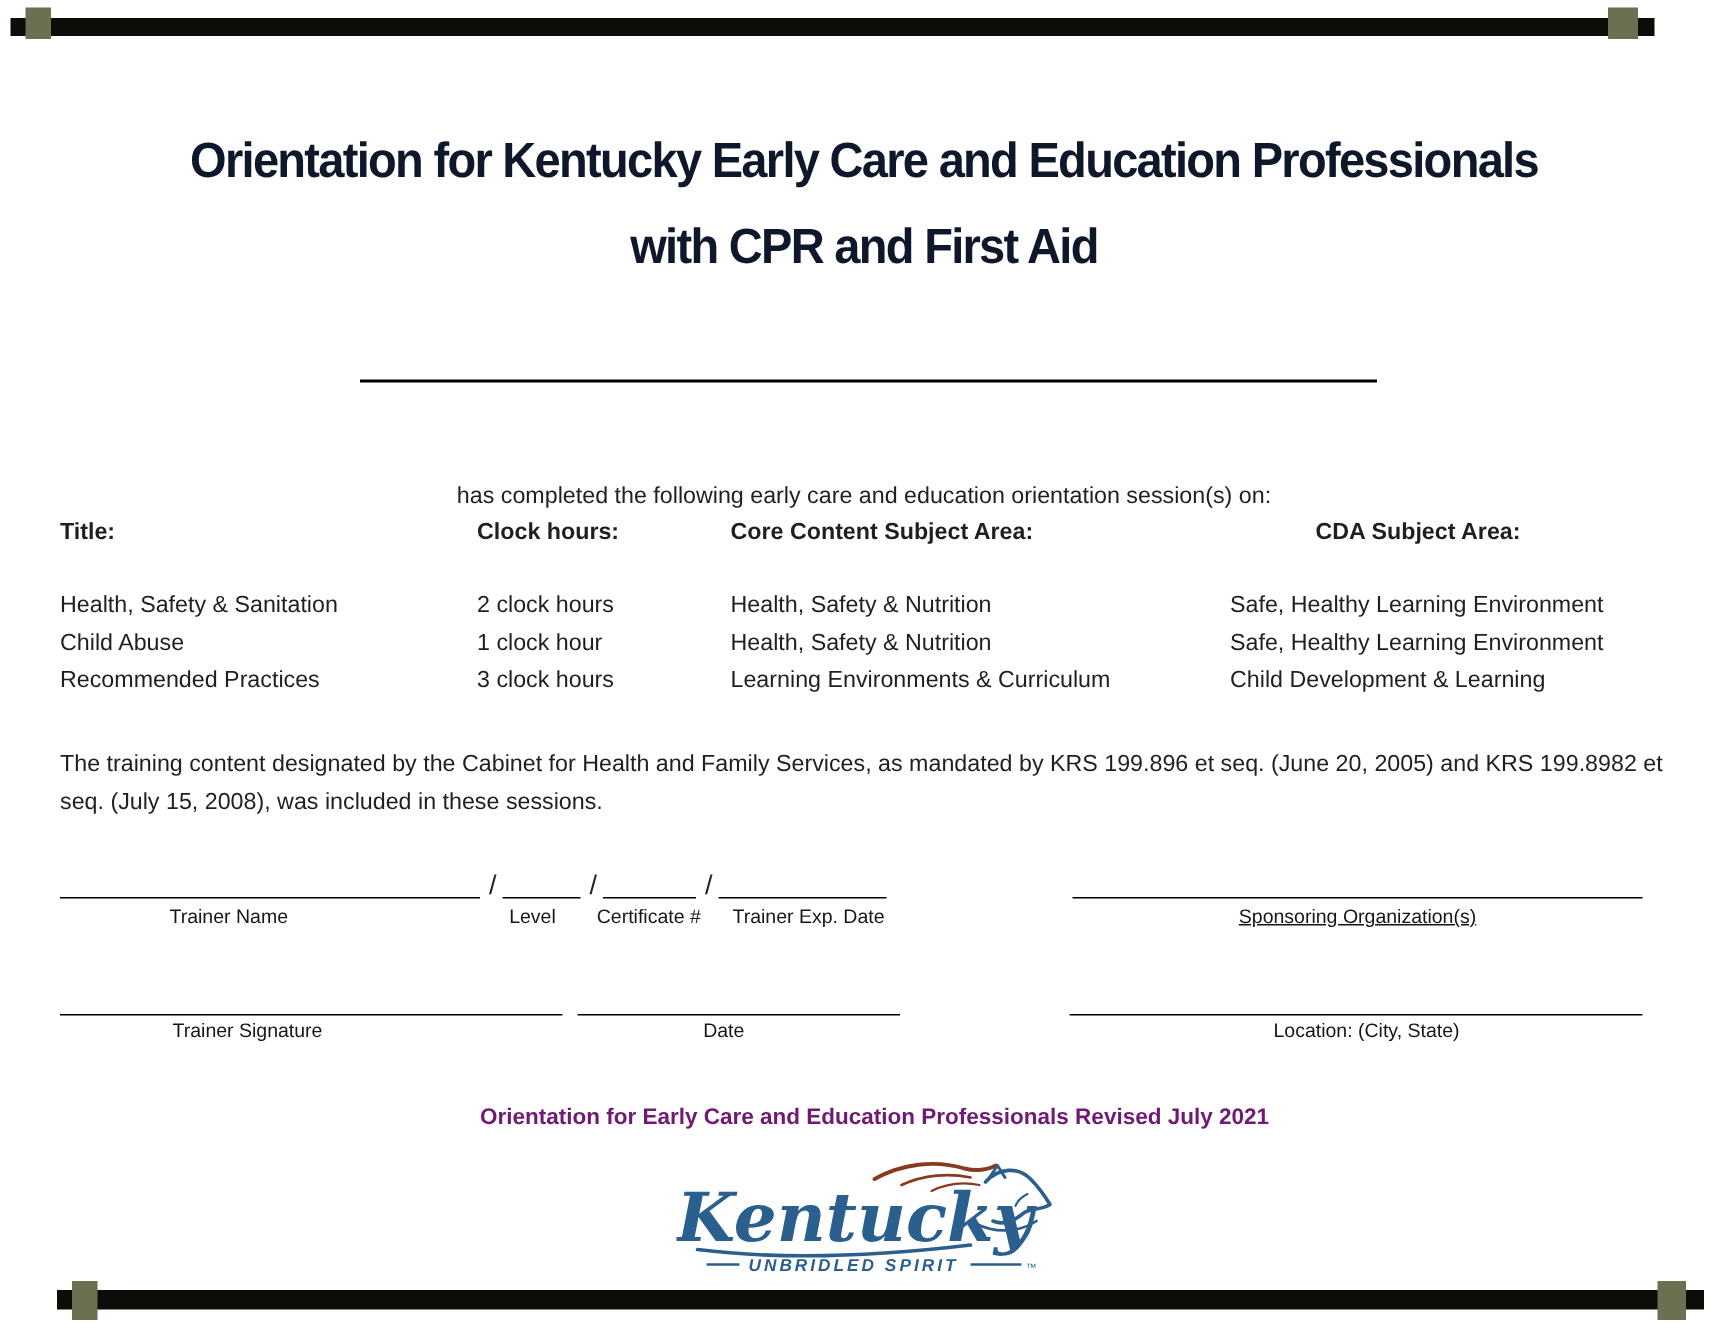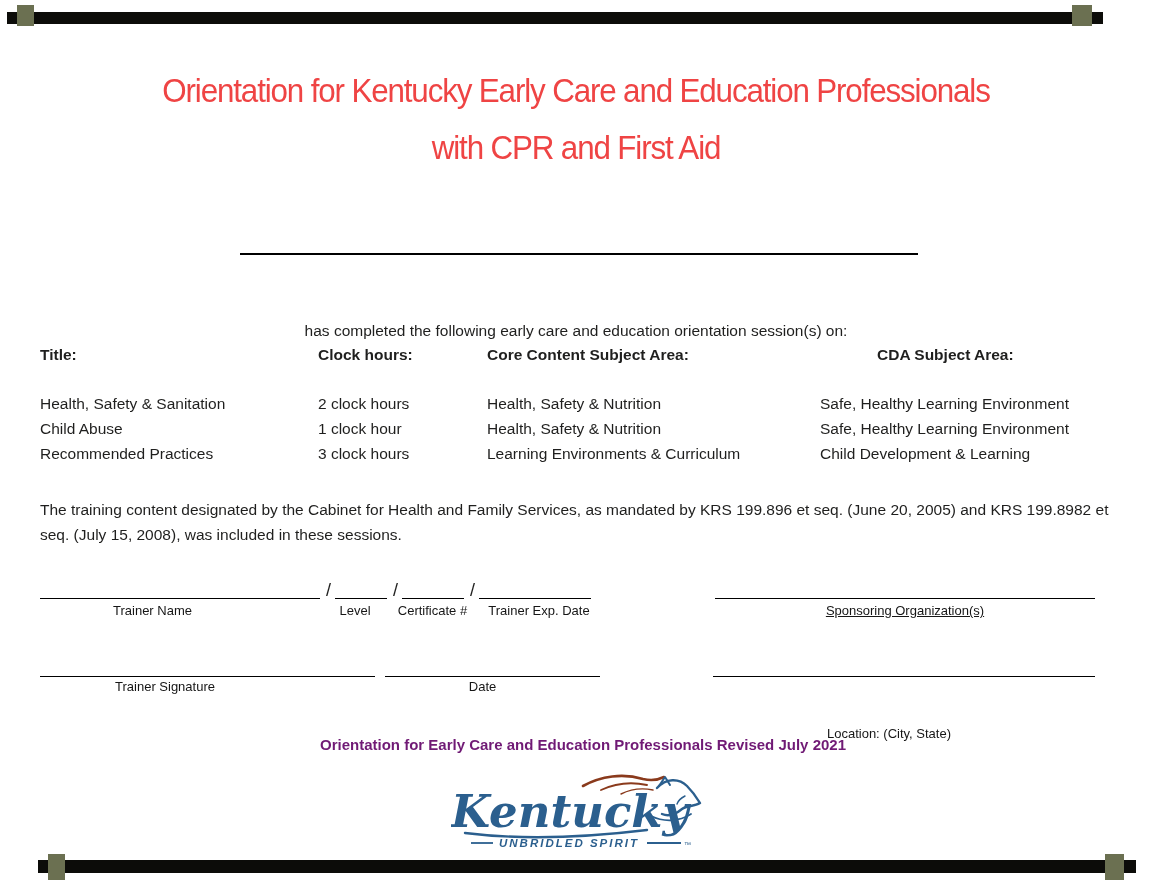--- a/index.html
+++ b/index.html
@@ -15,23 +15,23 @@
   .bar{position:absolute;background:#0c0c09;}
   .bar-top{left:7px;top:12px;width:1096px;height:12px;}
   .bar-bottom{left:38px;top:860px;width:1098px;height:13px;}
   .sq{position:absolute;background:#6b7051;z-index:2;}
   .sq-tl{left:17px;top:5px;width:17px;height:21px;}
   .sq-tr{left:1072px;top:5px;width:20px;height:21px;}
   .sq-bl{left:48px;top:854px;width:17px;height:26px;}
   .sq-br{left:1105px;top:854px;width:19px;height:26px;}
   
   .title{
-    position:absolute;left:0;right:0;top:62px;
-    text-align:center;font-weight:400;font-size:33px;
-    letter-spacing:-1.2px;line-height:57px;color:#ef4444;
+    position:absolute;left:0;right:0;top:78px;
+    text-align:center;font-weight:700;font-size:33px;
+    letter-spacing:-1.2px;line-height:57px;color:#0f172a;
   }
   .title span{display:block;transform:scaleX(.95);transform-origin:50% 0;}
   
   .name-line{position:absolute;left:240px;top:232px;width:678px;height:21px;border-bottom:2px solid #000;}
   
   .completed{position:absolute;left:0;right:0;top:297px;text-align:center;font-size:15.5px;margin-top:25px;}
   
   .tbl-head,.tbl-row{
     position:absolute;left:40px;width:1080px;
     display:grid;grid-template-columns:278px 169px 333px auto;
@@ -64,21 +64,21 @@
   .sig-label{position:absolute;font-size:13px;text-align:center;color:#161616;}
   .lbl-row1{top:603px;}
   .lbl-row2{top:679px;}
   .lbl-trainer-name{left:40px;width:225px;}
   .lbl-level{left:330px;width:50px;}
   .lbl-cert{left:385px;width:95px;}
   .lbl-exp{left:483px;width:112px;}
   .lbl-sponsor{left:715px;width:380px;text-decoration:underline;}
   .lbl-trainersig{left:40px;width:250px;}
   .lbl-date{left:385px;width:195px;}
-  .lbl-location{left:698px;width:382px;margin-top:47px;}
+  .lbl-location{left:720px;width:382px;}
   
   .revision{position:absolute;left:14px;right:0;top:736px;text-align:center;font-weight:700;font-size:15px;color:#701a75;}
   .logo{position:absolute;left:451px;top:770px;width:252px;height:84px;}
 </style>
 </head>
 <body>
 
 <div class="page">
 
   <div class="bar bar-top"></div>

